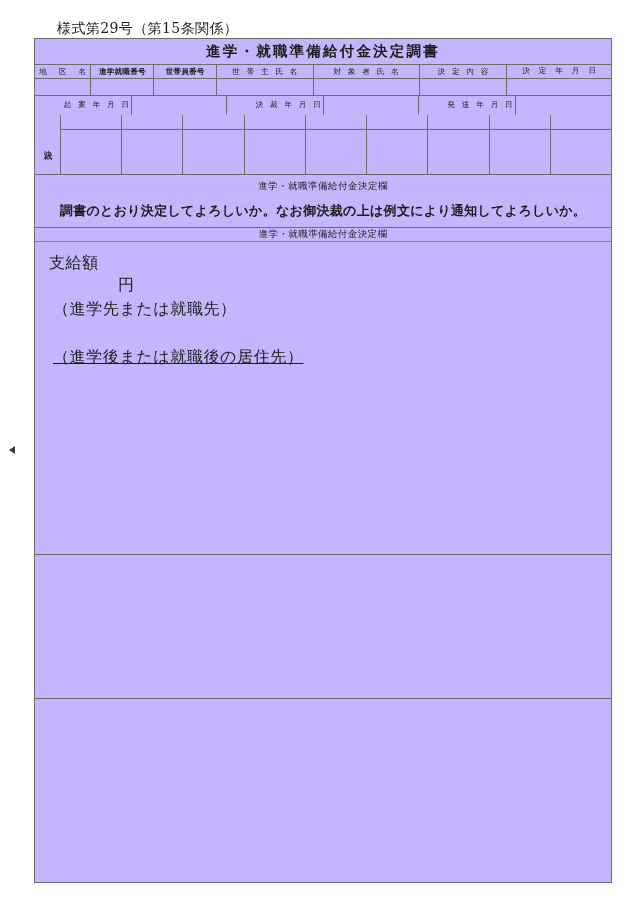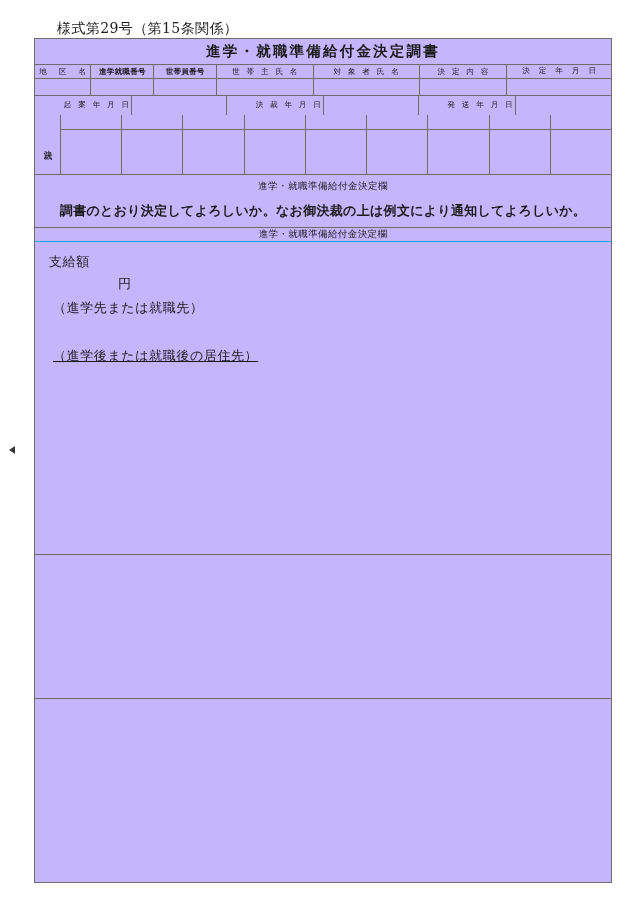--- a/index.html
+++ b/index.html
@@ -191,21 +191,21 @@
   
   .pane {
     box-sizing: border-box;
     border-bottom: 1px solid #6d6d6d;
     position: relative;
   }
   .pane.nobottom { border-bottom: none; }
 
   .pane-line {
     position: absolute;
-    font-size: 13px;
+    font-size: 16px;
     letter-spacing: 0.6px;
     white-space: nowrap;
   }
 </style>
 </head>
 <body>
 
 <div class="form-number">様式第29号（第15条関係）</div>
 
 <div class="margin-mark"></div>

